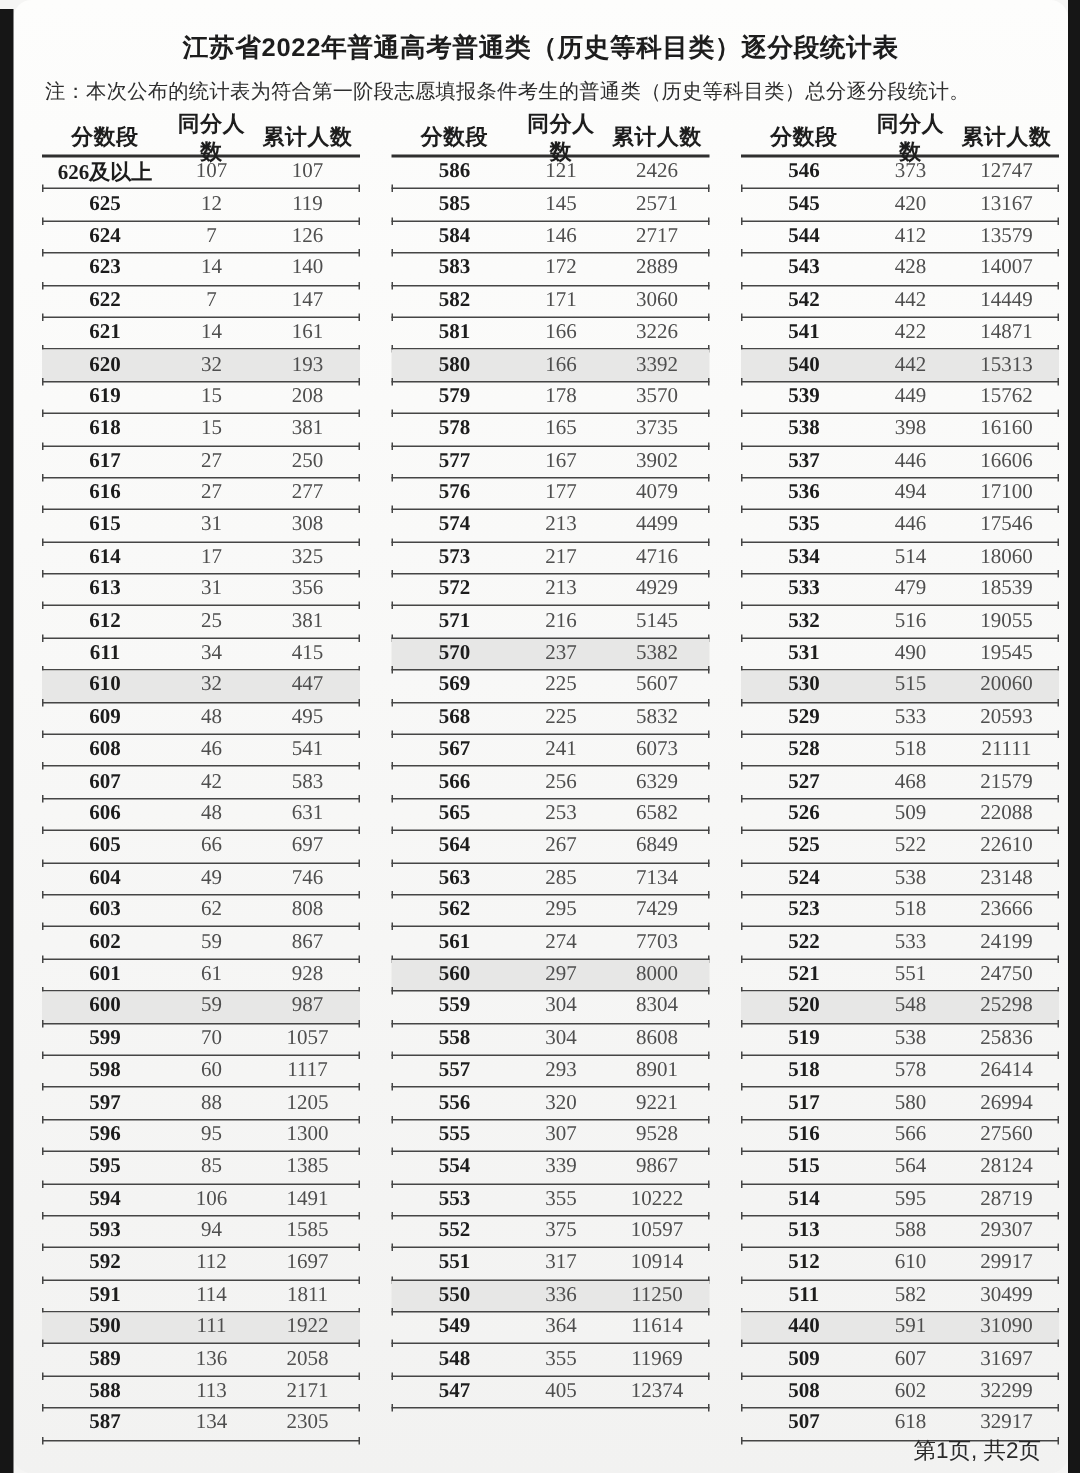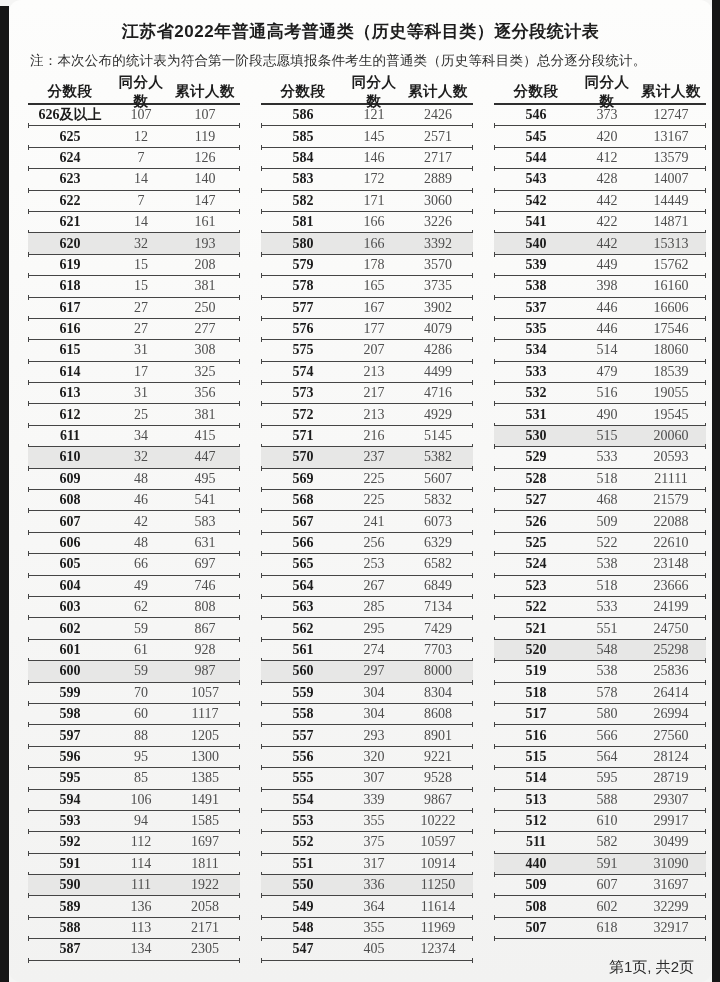--- a/index.html
+++ b/index.html
@@ -333,25 +333,20 @@
           <span class="dc c0">577</span>
           <span class="dc c1">167</span>
           <span class="dc c2">3902</span>
         </div>
         <div class="t-row">
           <span class="dc c0">576</span>
           <span class="dc c1">177</span>
           <span class="dc c2">4079</span>
         </div>
         <div class="t-row">
-          <span class="dc c0">575</span>
-          <span class="dc c1">207</span>
-          <span class="dc c2">4286</span>
-        </div>
-        <div class="t-row">
           <span class="dc c0">574</span>
           <span class="dc c1">213</span>
           <span class="dc c2">4499</span>
         </div>
         <div class="t-row">
           <span class="dc c0">573</span>
           <span class="dc c1">217</span>
           <span class="dc c2">4716</span>
         </div>
         <div class="t-row">
@@ -533,20 +528,25 @@
         </div>
         <div class="t-row">
           <span class="dc c0">538</span>
           <span class="dc c1">398</span>
           <span class="dc c2">16160</span>
         </div>
         <div class="t-row">
           <span class="dc c0">537</span>
           <span class="dc c1">446</span>
           <span class="dc c2">16606</span>
+        </div>
+        <div class="t-row">
+          <span class="dc c0">536</span>
+          <span class="dc c1">494</span>
+          <span class="dc c2">17100</span>
         </div>
         <div class="t-row">
           <span class="dc c0">535</span>
           <span class="dc c1">446</span>
           <span class="dc c2">17546</span>
         </div>
         <div class="t-row">
           <span class="dc c0">534</span>
           <span class="dc c1">514</span>
           <span class="dc c2">18060</span>

